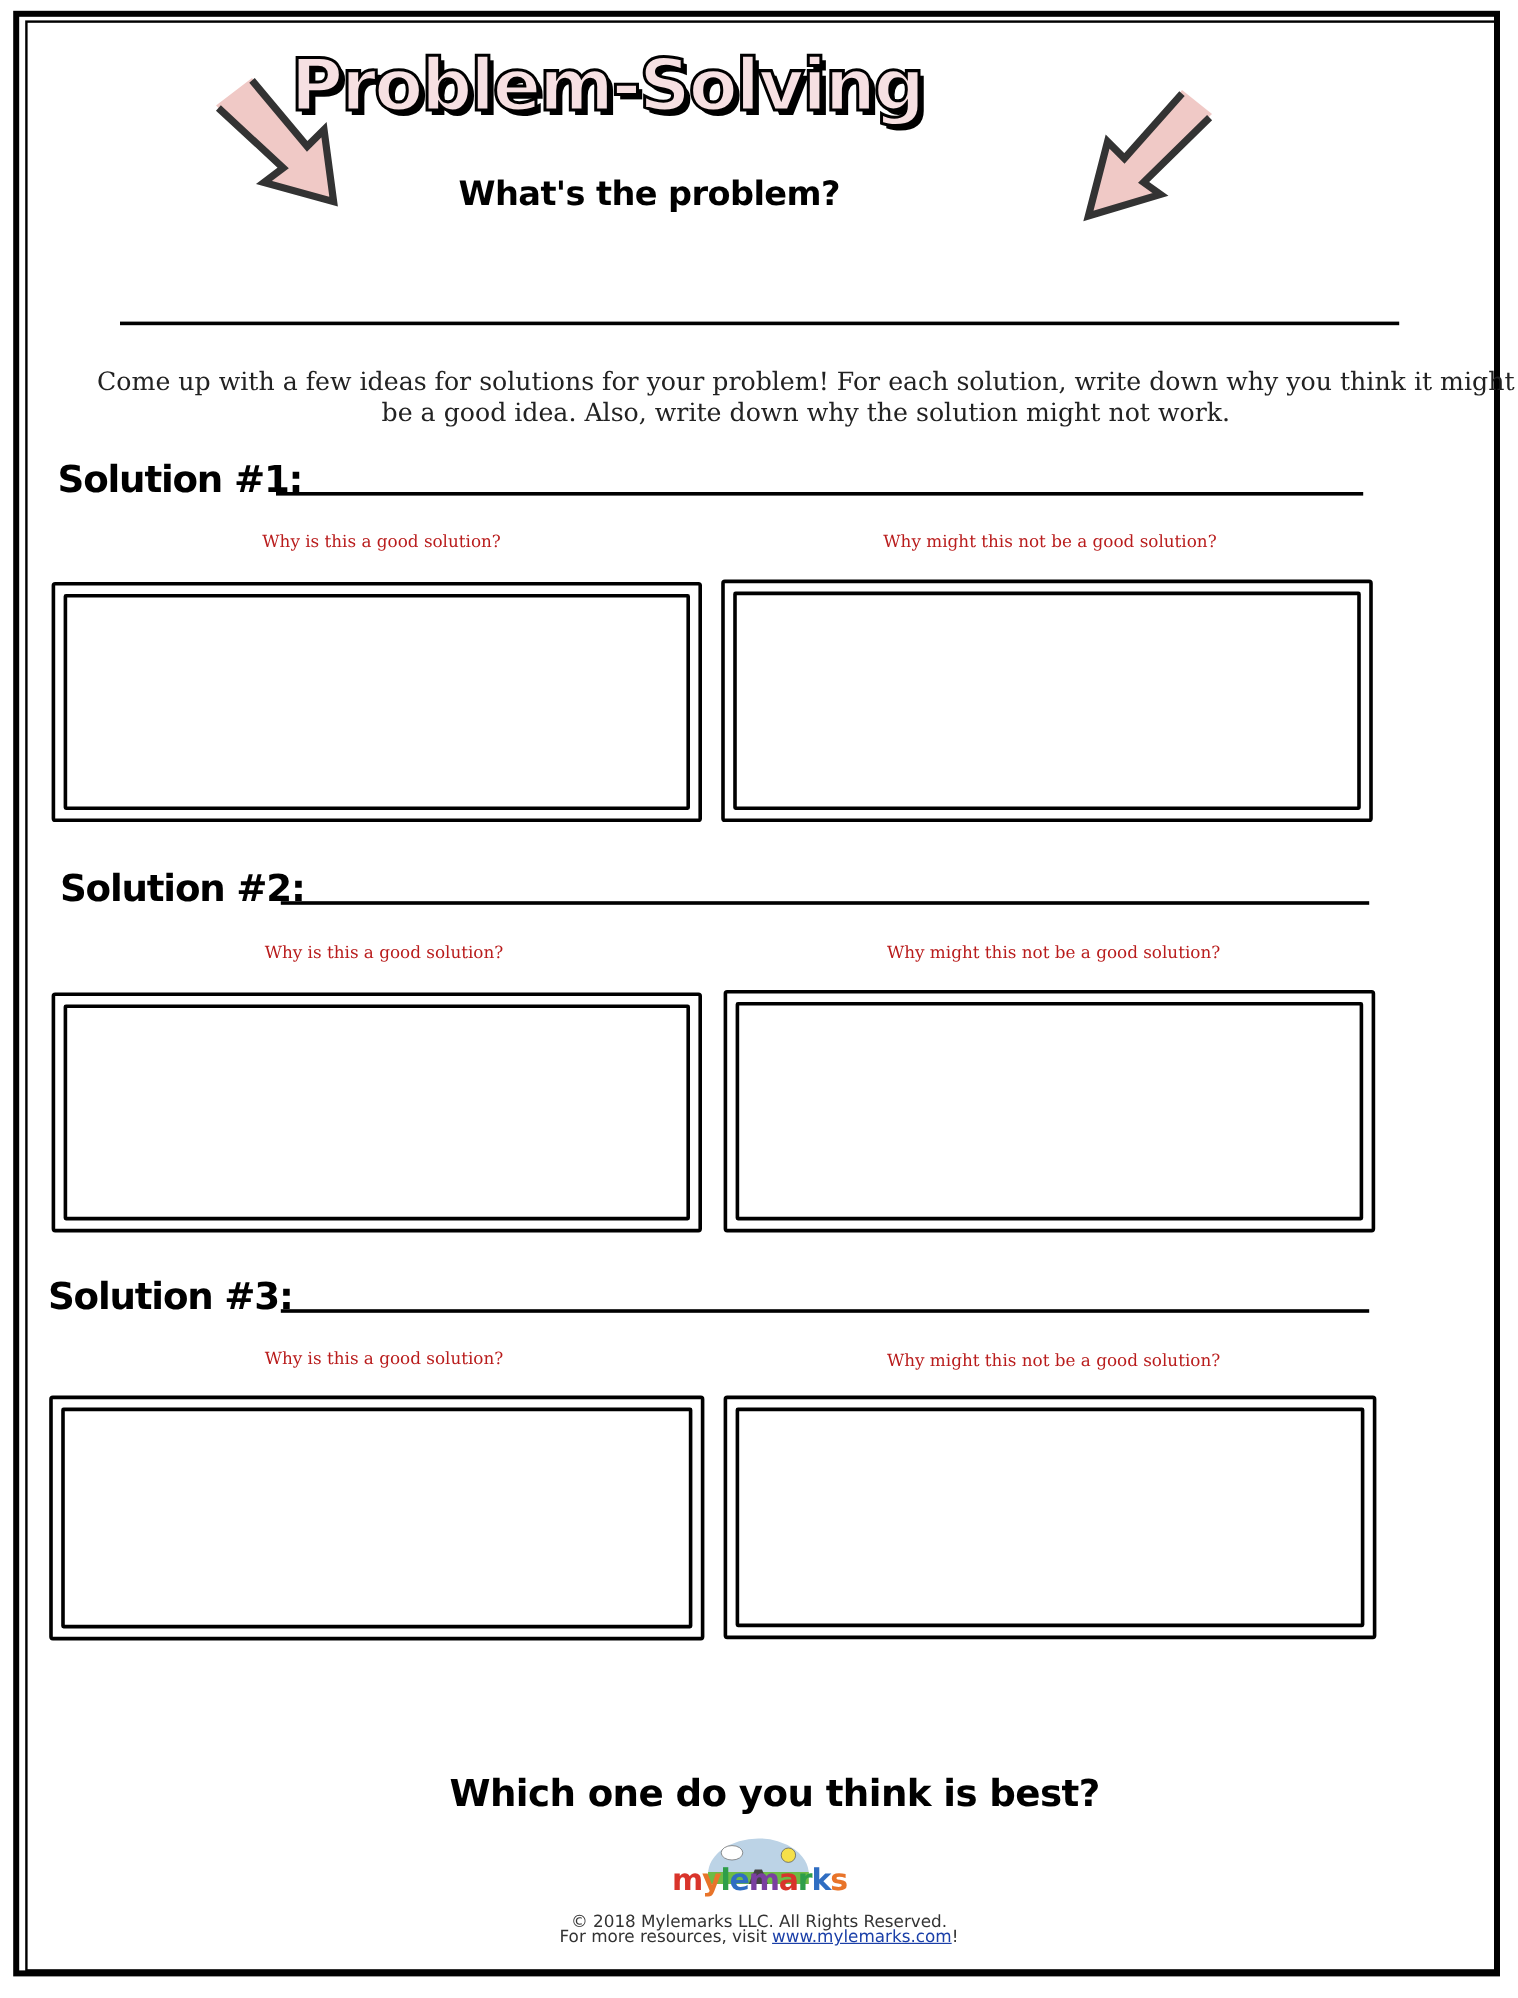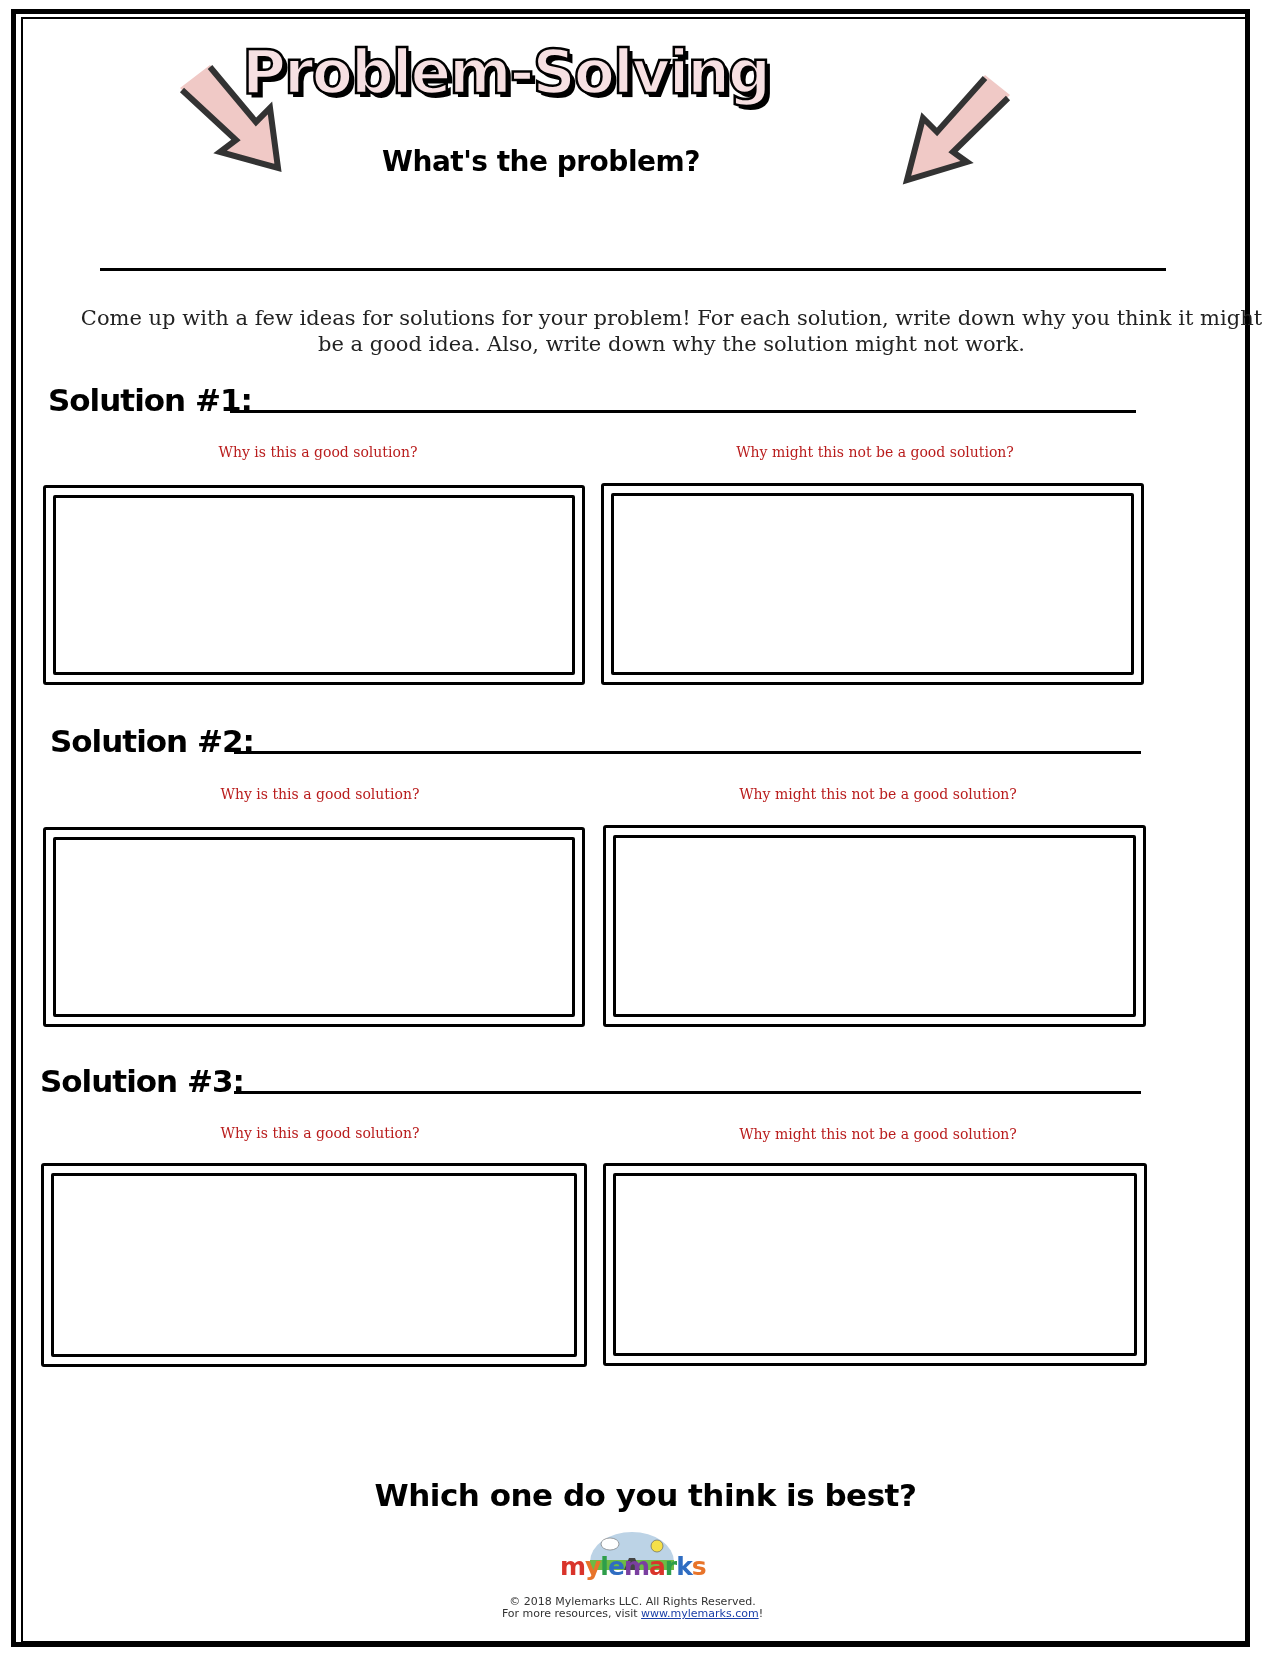--- a/index.html
+++ b/index.html
@@ -12,21 +12,21 @@
   .problem-line { position:absolute; left:100px; top:268px; width:1066px; height:3px; background:#000; }
   .instructions { position:absolute; left:40px; width:1185px; top:305px; text-align:center; font-family:"DejaVu Serif", serif; font-size:21px; line-height:26px; color:#222;margin-left:39px; }
   .sol-heading { position:absolute; font-family:"DejaVu Sans", sans-serif; font-weight:bold; font-size:31px; letter-spacing:-1px; }
   .sol-line { position:absolute; height:3px; background:#000; }
   .q { position:absolute; font-family:"DejaVu Serif", serif; font-size:14px; color:#b91c1c; text-align:center; }
   .box { position:absolute; box-sizing:border-box; border:3px solid #000; border-radius:3px; }
   .box .inner { position:absolute; left:7px; top:7px; right:7px; bottom:7px; border:3px solid #000; border-radius:2px; }
   .best { position:absolute; left:13px; width:1265px; top:1477px; text-align:center; font-family:"DejaVu Sans", sans-serif; font-weight:bold; font-size:31px; letter-spacing:-0.5px; }
   .logo { position:absolute; left:562px; top:1530px; width:140px; height:62px; }
   .logo-text { position:absolute; left:560px; top:1552px; width:145px; text-align:center; font-family:"DejaVu Sans", sans-serif; font-weight:bold; font-size:25px; letter-spacing:-1px; }
-  .copy { position:absolute; left:0; width:1265px; top:1596px; text-align:center; font-family:"DejaVu Sans", sans-serif; font-size:11px; line-height:12px; color:#333; }
+  .copy { position:absolute; left:0; width:1265px; top:1596px; text-align:center; font-family:"DejaVu Sans", sans-serif; font-size:14px; line-height:12px; color:#333; }
   .copy a { color:#1a3fa8; text-decoration:underline; }
 </style>
 </head>
 <body>
 
 <div class="frame-outer"></div>
 <div class="frame-inner"></div>
 
 <svg class="arrow" style="left:170px;top:60px;" width="125" height="115" viewBox="0 0 125 115">
   <polygon points="10,28 40,5 85,60 100,48 108,108 50,92 64,80" fill="#f0c9c6" stroke="none"></polygon>

